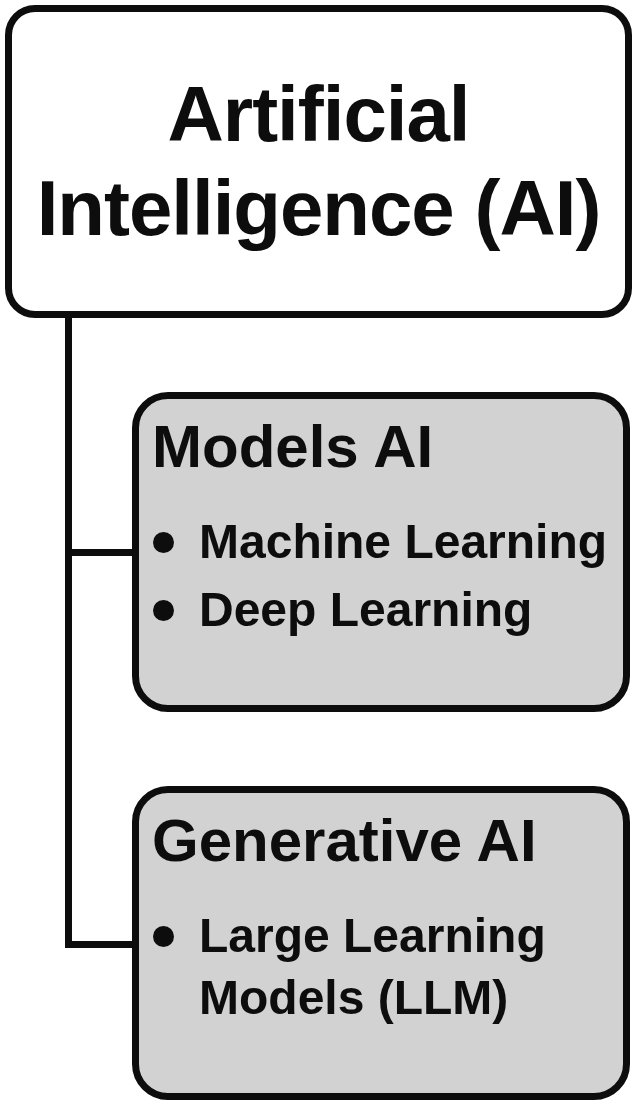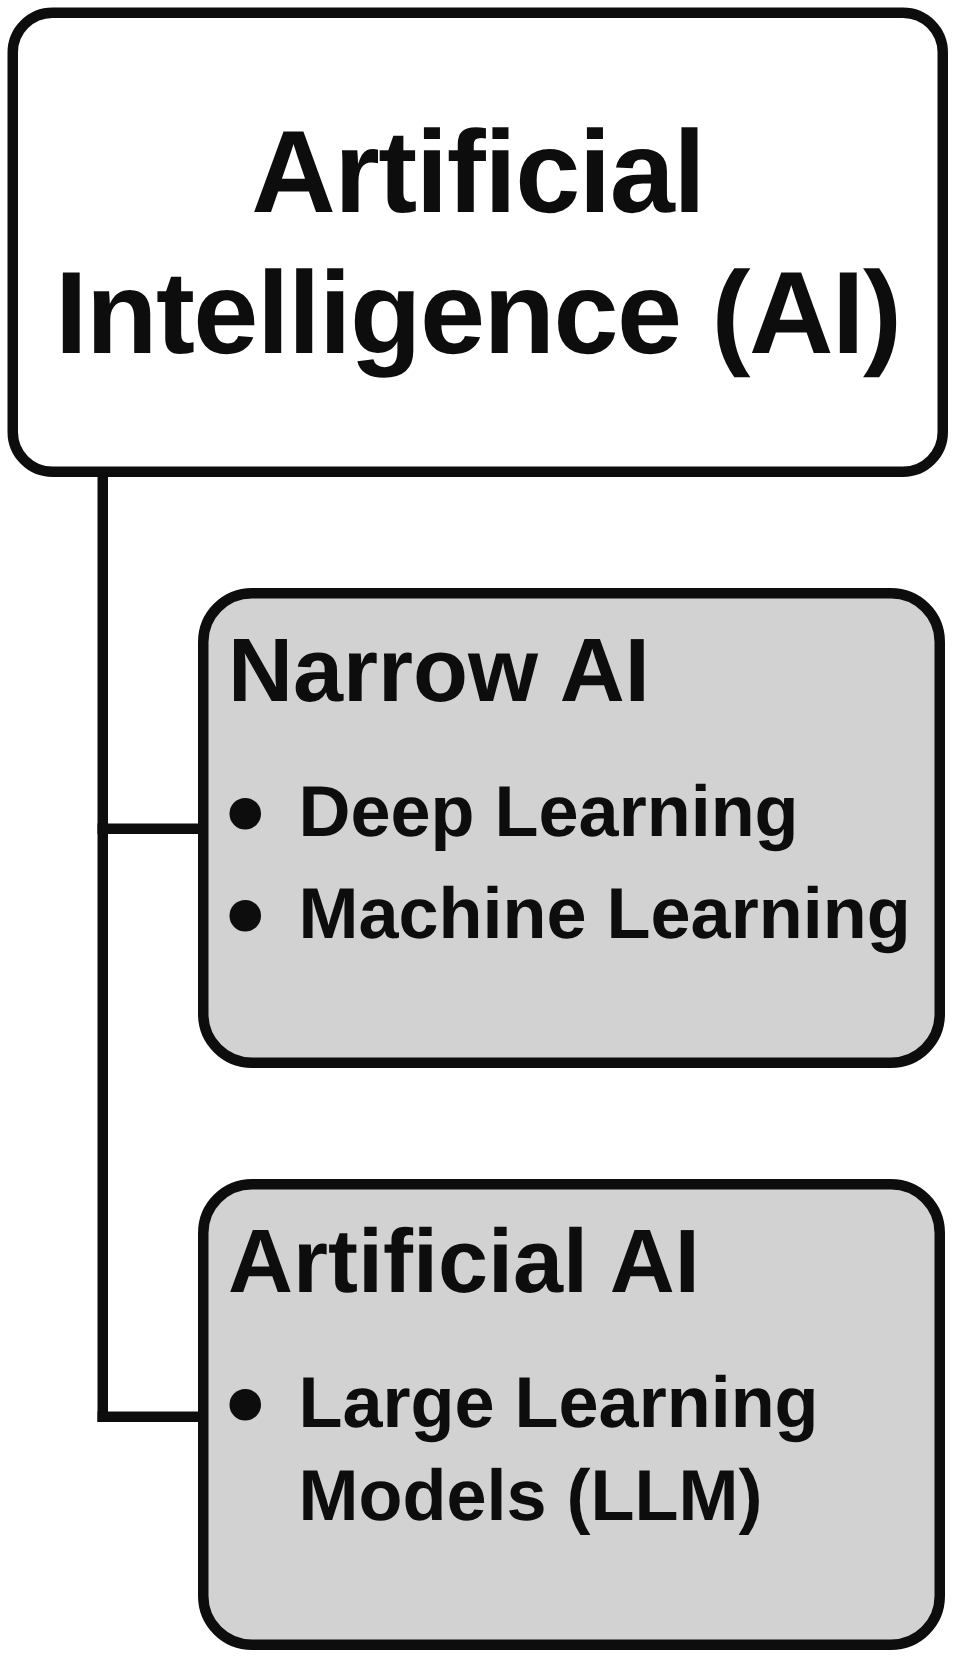--- a/index.html
+++ b/index.html
@@ -123,35 +123,35 @@
 
   <div class="connector" id="conn-vertical"></div>
   <div class="connector" id="conn-narrow"></div>
   <div class="connector" id="conn-generative"></div>
 
   <div class="node" id="node-root">
     <div class="root-title">Artificial Intelligence (AI)</div>
   </div>
 
   <div class="node child" id="node-narrow">
-    <div class="child-title">Narrow AI</div>
+    <div class="child-title">Models AI</div>
     <ul class="bullet-list">
       <li class="bullet-item">
         <span class="bullet-dot"></span>
-        <span class="bullet-text">Deep Learning</span>
+        <span class="bullet-text">Machine Learning</span>
       </li>
       <li class="bullet-item">
         <span class="bullet-dot"></span>
-        <span class="bullet-text">Machine Learning</span>
+        <span class="bullet-text">Deep Learning</span>
       </li>
     </ul>
   </div>
 
   <div class="node child" id="node-generative">
-    <div class="child-title">Artificial AI</div>
+    <div class="child-title">Generative AI</div>
     <ul class="bullet-list">
       <li class="bullet-item">
         <span class="bullet-dot"></span>
         <span class="bullet-text">Large Learning Models (LLM)</span>
       </li>
     </ul>
   </div>
 
 </div>
 

